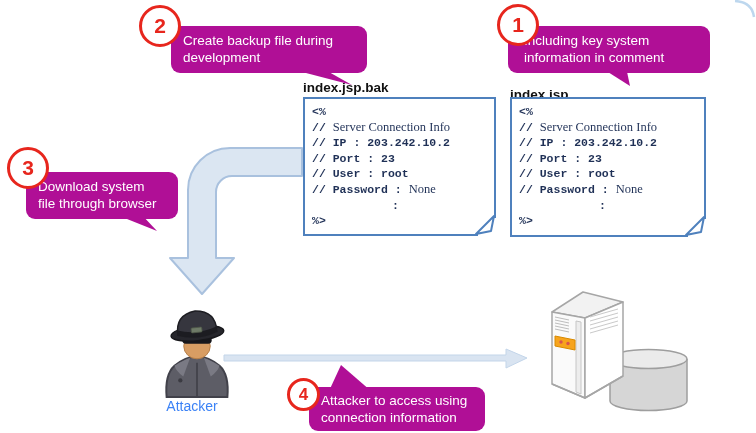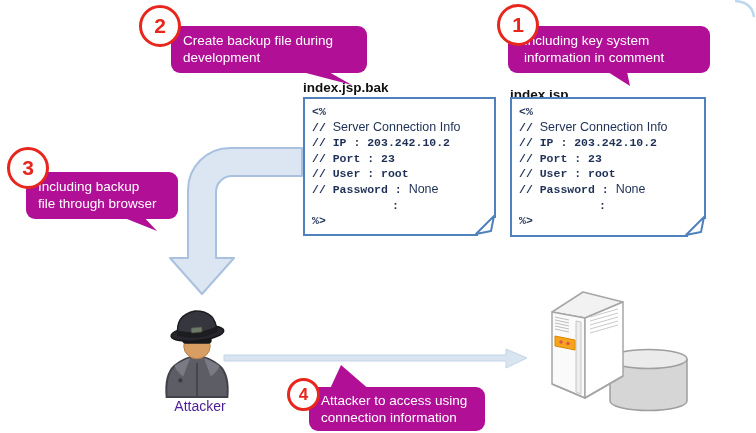--- a/index.html
+++ b/index.html
@@ -27,35 +27,35 @@
   }
   .code-box{
     position:absolute;box-sizing:border-box;background:#ffffff;
     border:2px solid #4f81bd;z-index:3;padding:5px 0 0 7px;
   }
   .code-line{
     font-family:"Liberation Mono","DejaVu Sans Mono",monospace;
     font-weight:bold;font-size:11.5px;line-height:15.6px;color:#1f3056;white-space:pre;
   }
   .code-line .sans{
-    font-family:Liberation Sans, sans-serif;font-weight:normal;font-size:12.5px;color:#1f3056;
+    font-family:Liberation Serif, serif;font-weight:normal;font-size:12.5px;color:#1f3056;
   }
   .code-line.indent{padding-left:80px;}
   .fold{position:absolute;right:-2px;bottom:-2px;z-index:4;}
   
   #overlay{position:absolute;left:0;top:0;z-index:2;}
   
   #telnet-label{
     position:absolute;left:299px;top:336px;font-weight:bold;font-size:13px;color:#e7261d;z-index:3;
   }
   
   #attacker-svg{position:absolute;left:157px;top:302px;z-index:3;}
   #attacker-label{
-    position:absolute;left:154px;top:398px;width:92px;text-align:center;
-    font-size:14px;color:#4c1d95;z-index:3;
+    position:absolute;left:146px;top:398px;width:92px;text-align:center;
+    font-size:14px;color:#3b82f6;z-index:3;
   }
   
   #server-svg{position:absolute;left:538px;top:284px;z-index:3;}
 </style>
 </head>
 <body>
 
 <div id="canvas">
 
   <svg id="overlay" width="756" height="433" viewBox="0 0 756 433">
@@ -79,21 +79,21 @@
 
   <div class="bubble" style="left:508px;top:26px;width:202px;height:47px;padding-left:16px;">
     <div>Including key system</div>
     <div>information in comment</div>
   </div>
   <div class="bubble" style="left:171px;top:26px;width:196px;height:47px;">
     <div>Create backup file during</div>
     <div>development</div>
   </div>
   <div class="bubble" style="left:26px;top:172px;width:152px;height:47px;">
-    <div>Including backup</div>
+    <div>Download system</div>
     <div>file through browser</div>
   </div>
   <div class="bubble" style="left:309px;top:387px;width:176px;height:44px;padding-top:5px;">
     <div>Attacker to access using</div>
     <div>connection information</div>
   </div>
 
   <div class="file-title" style="left:303px;top:80px;width:193px;">index.jsp.bak</div>
   <div class="code-box" style="left:303px;top:97px;width:193px;height:139px;">
     <div class="code-line"><span>&lt;%</span><span class="sans"></span></div>

